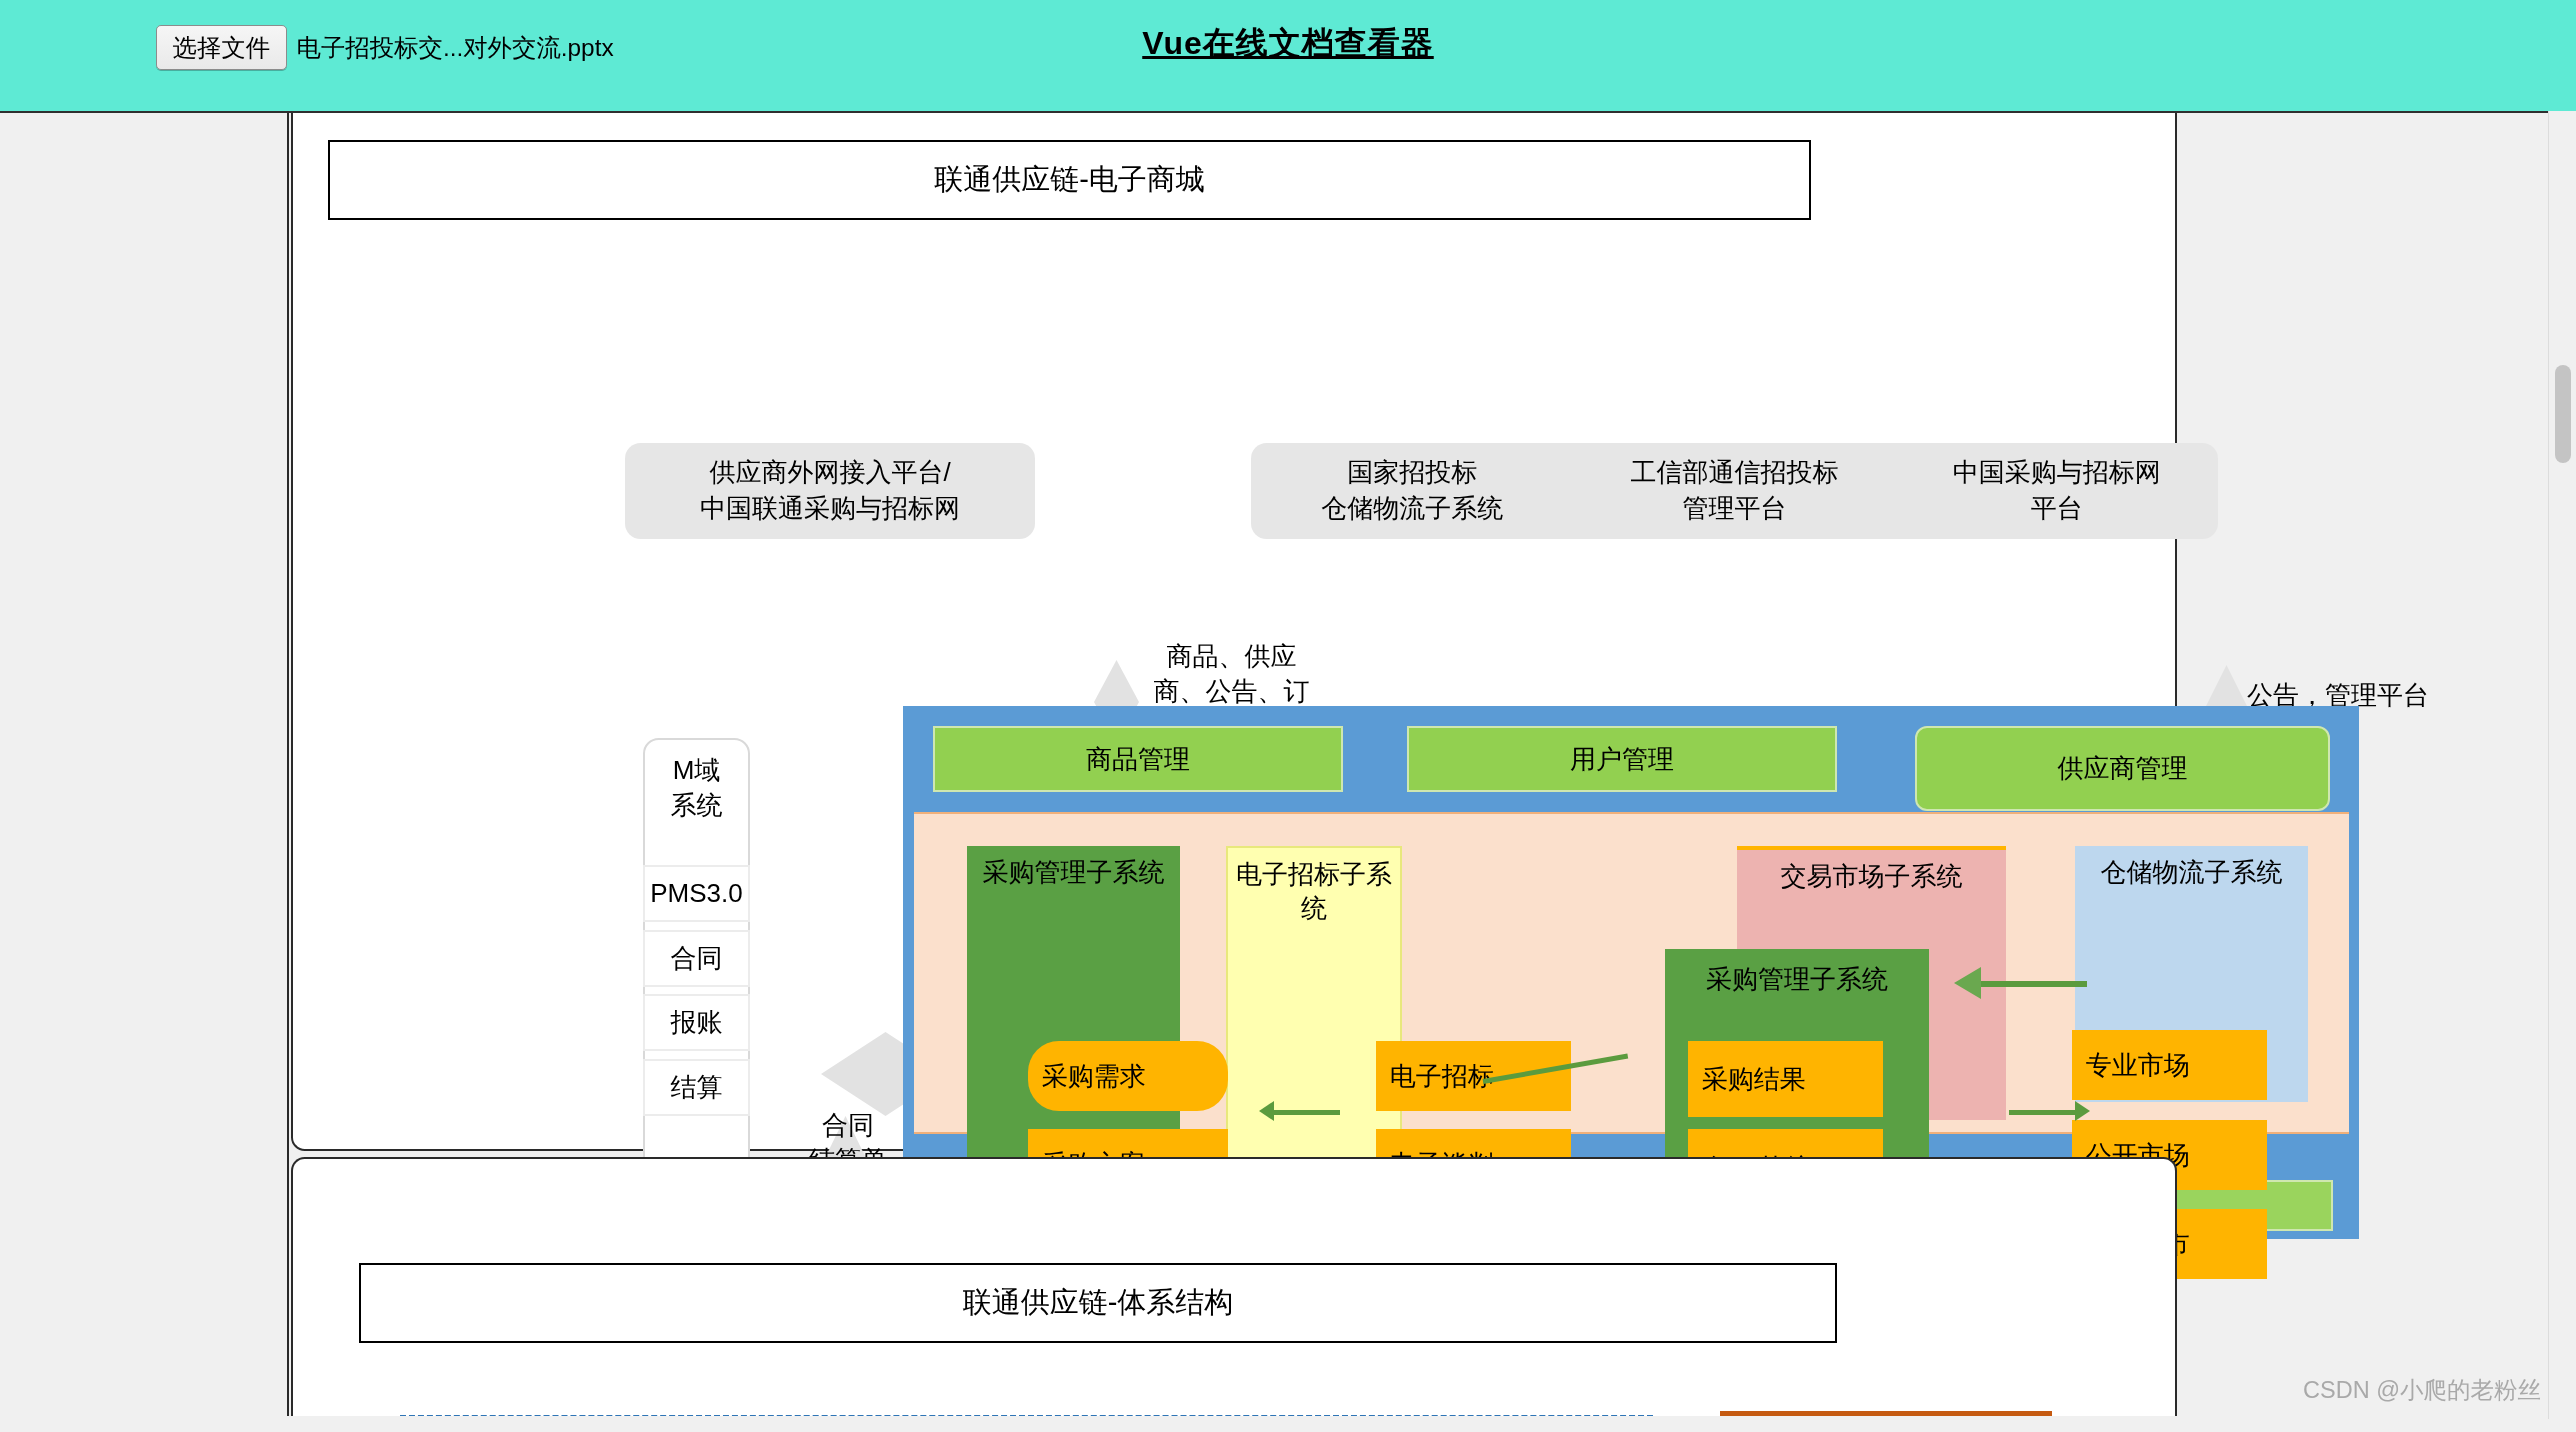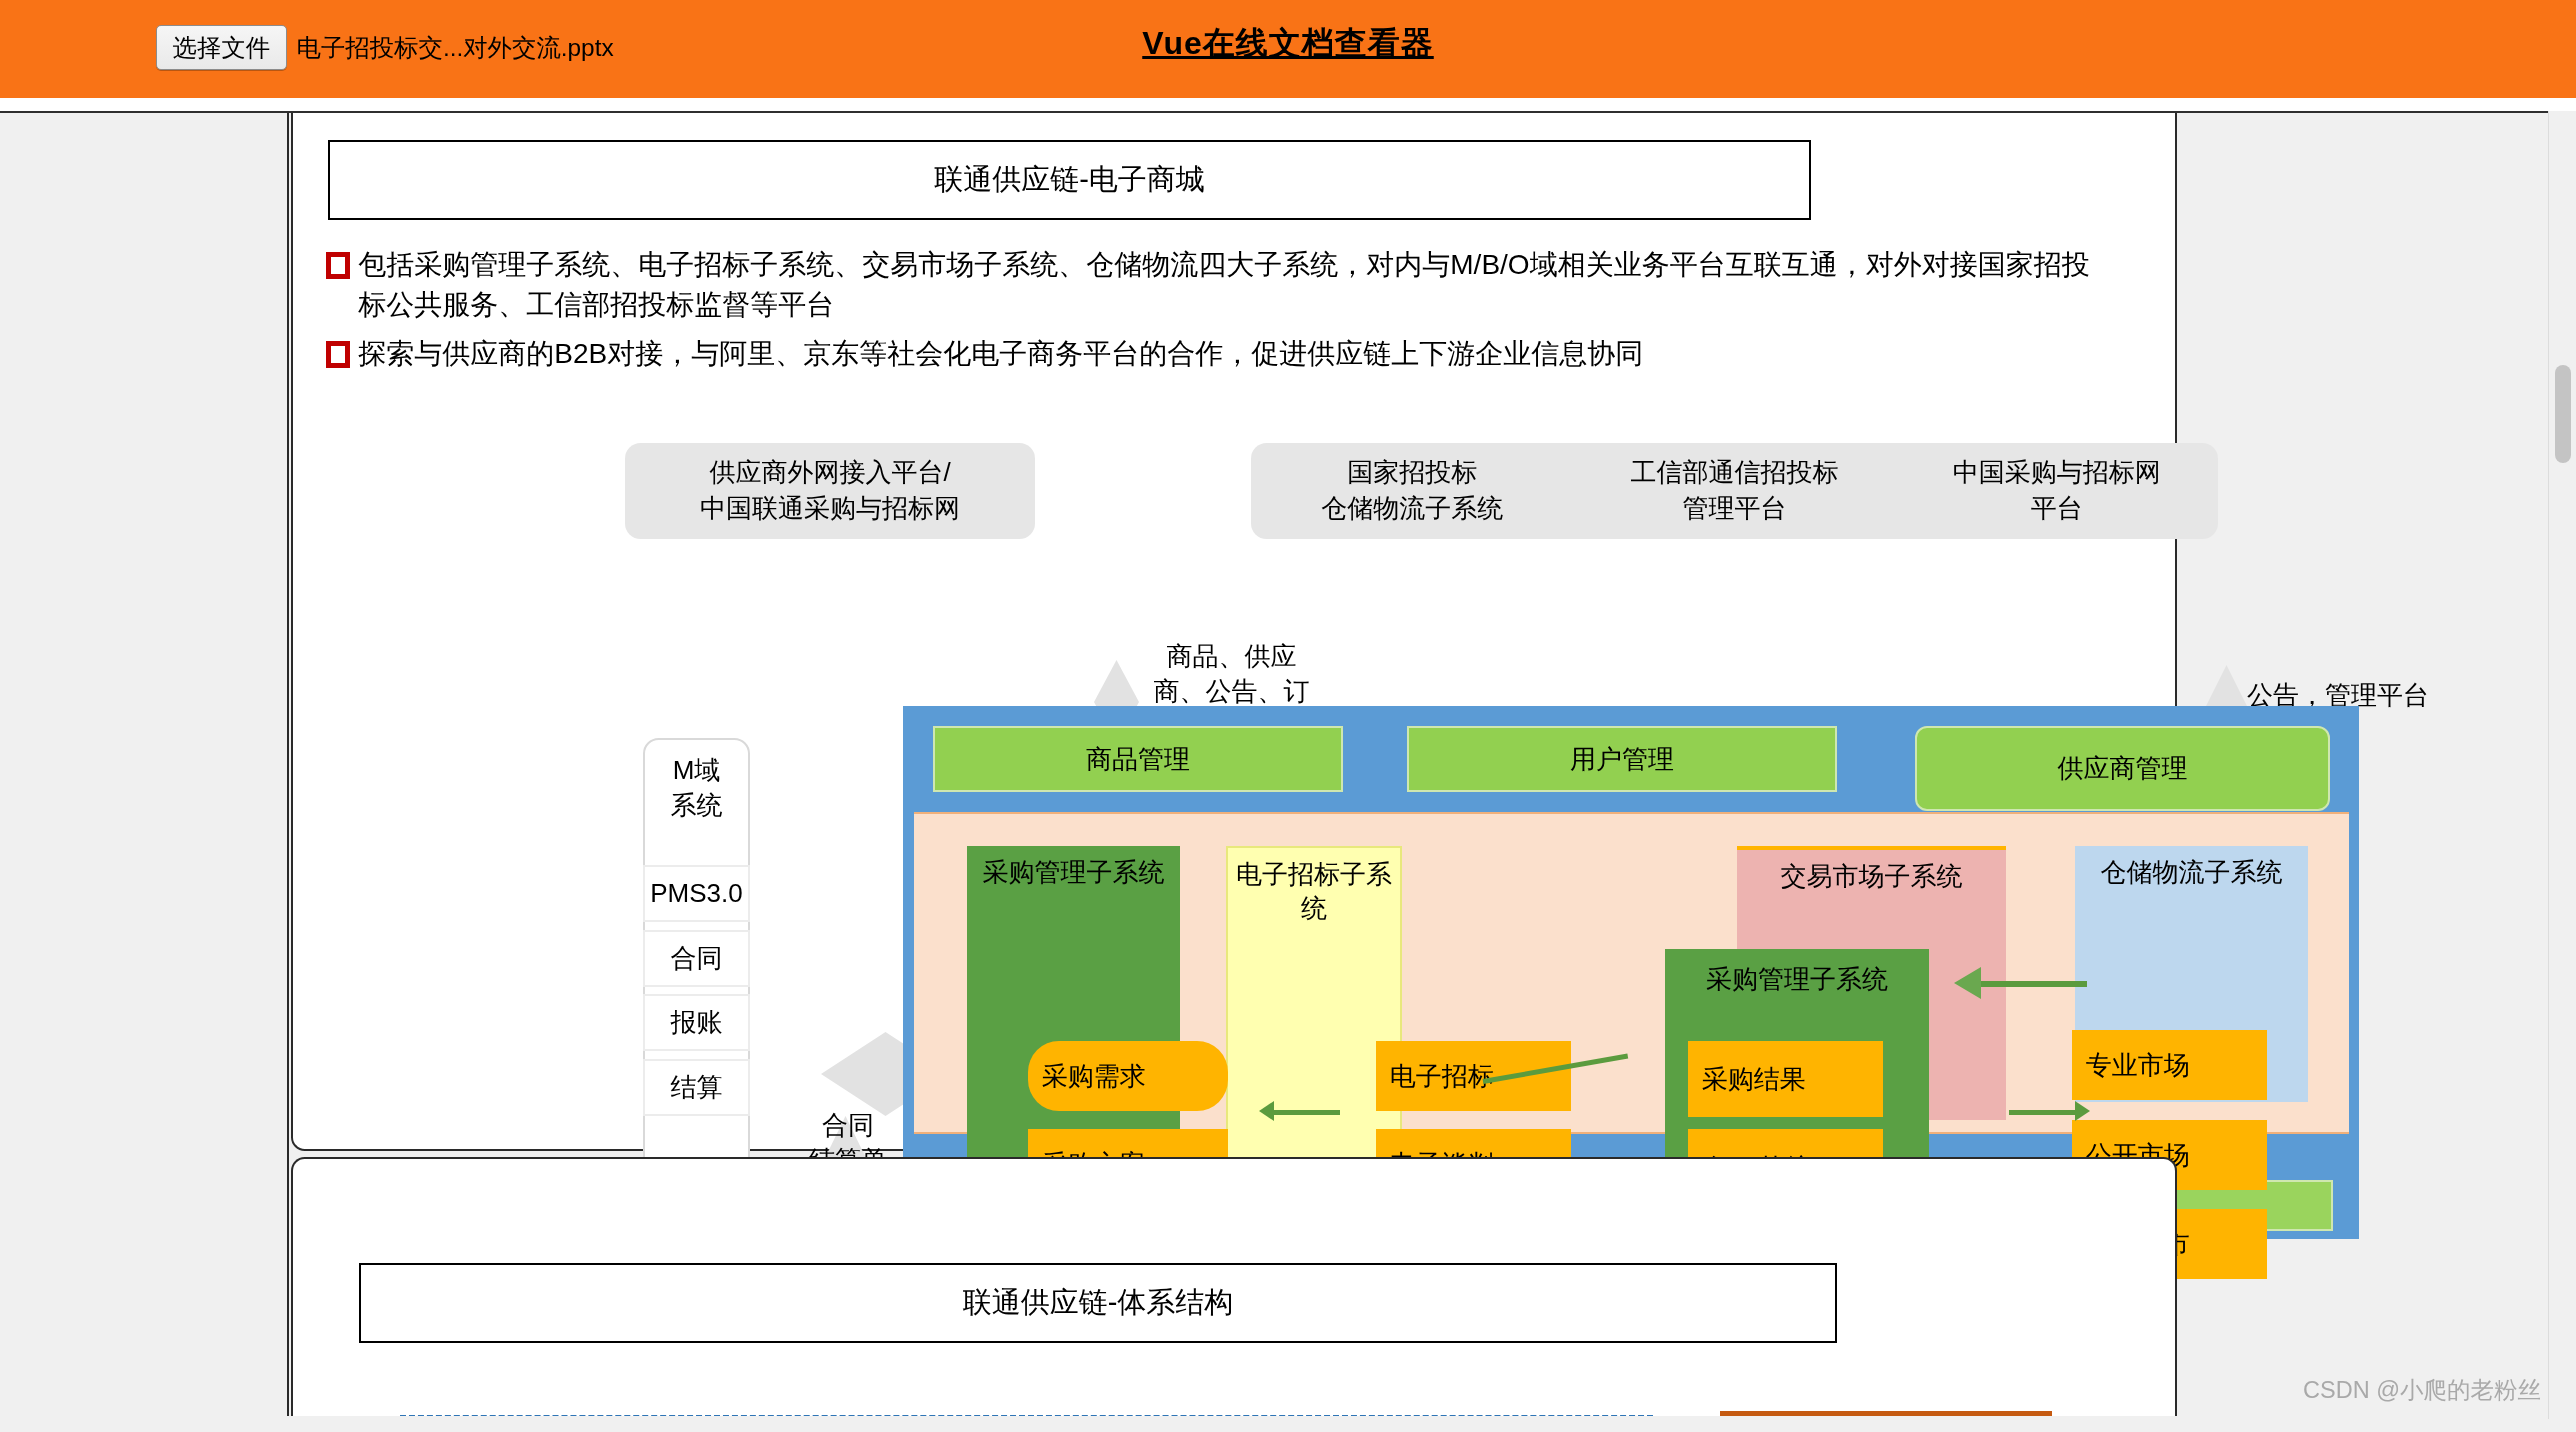--- a/index.html
+++ b/index.html
@@ -14,22 +14,22 @@
     height: 1433px;
     overflow: hidden;
     background: #ffffff;
   }
 
   
   .topbar {
     position: absolute;
     left: 0; top: 0;
     width: 2576px;
-    height: 98px;
-    background: #f97316;
+    height: 111px;
+    background: #5eead4;
     box-sizing: border-box;
   }
   .file-input-wrap {
     position: absolute;
     left: 156px;
     top: 25.4px;
     display: flex;
     align-items: center;
     gap: 9.8px;
   }
@@ -287,30 +287,20 @@
 
     <div class="left-gutter"></div>
     <div class="right-gutter"></div>
 
     <div class="page-sheet sheet-1">
 
       <div class="slide-title-box" style="left:35px; top:27px; width:1483px; height:80px;">
         <span class="slide-title-text">联通供应链-电子商城</span>
       </div>
 
-      <div class="bullet-block" style="left:33px; top:132px; width:1769px;">
-        <div class="bullet-row">
-          <span class="bullet-marker"></span>
-          <span class="bullet-text">包括采购管理子系统、电子招标子系统、交易市场子系统、仓储物流四大子系统，对内与M/B/O域相关业务平台互联互通，对外对接国家招投标公共服务、工信部招投标监督等平台</span>
-        </div>
-        <div class="bullet-row">
-          <span class="bullet-marker"></span>
-          <span class="bullet-text">探索与供应商的B2B对接，与阿里、京东等社会化电子商务平台的合作，促进供应链上下游企业信息协同</span>
-        </div>
-      </div>
 
       <div class="diagram">
 
         <div class="dg gray-round" style="left:332px; top:330px; width:410px; height:96px; white-space:pre-line;">供应商外网接入平台/
 中国联通采购与招标网</div>
 
         <div class="dg gray-round" style="left:958px; top:330px; width:967px; height:96px; border-radius:15.6px;">
           <div style="display:flex; width:100%; height:100%;">
             <div style="flex:1; display:flex; align-items:center; justify-content:center; text-align:center; white-space:pre-line;">国家招投标
 仓储物流子系统</div>

